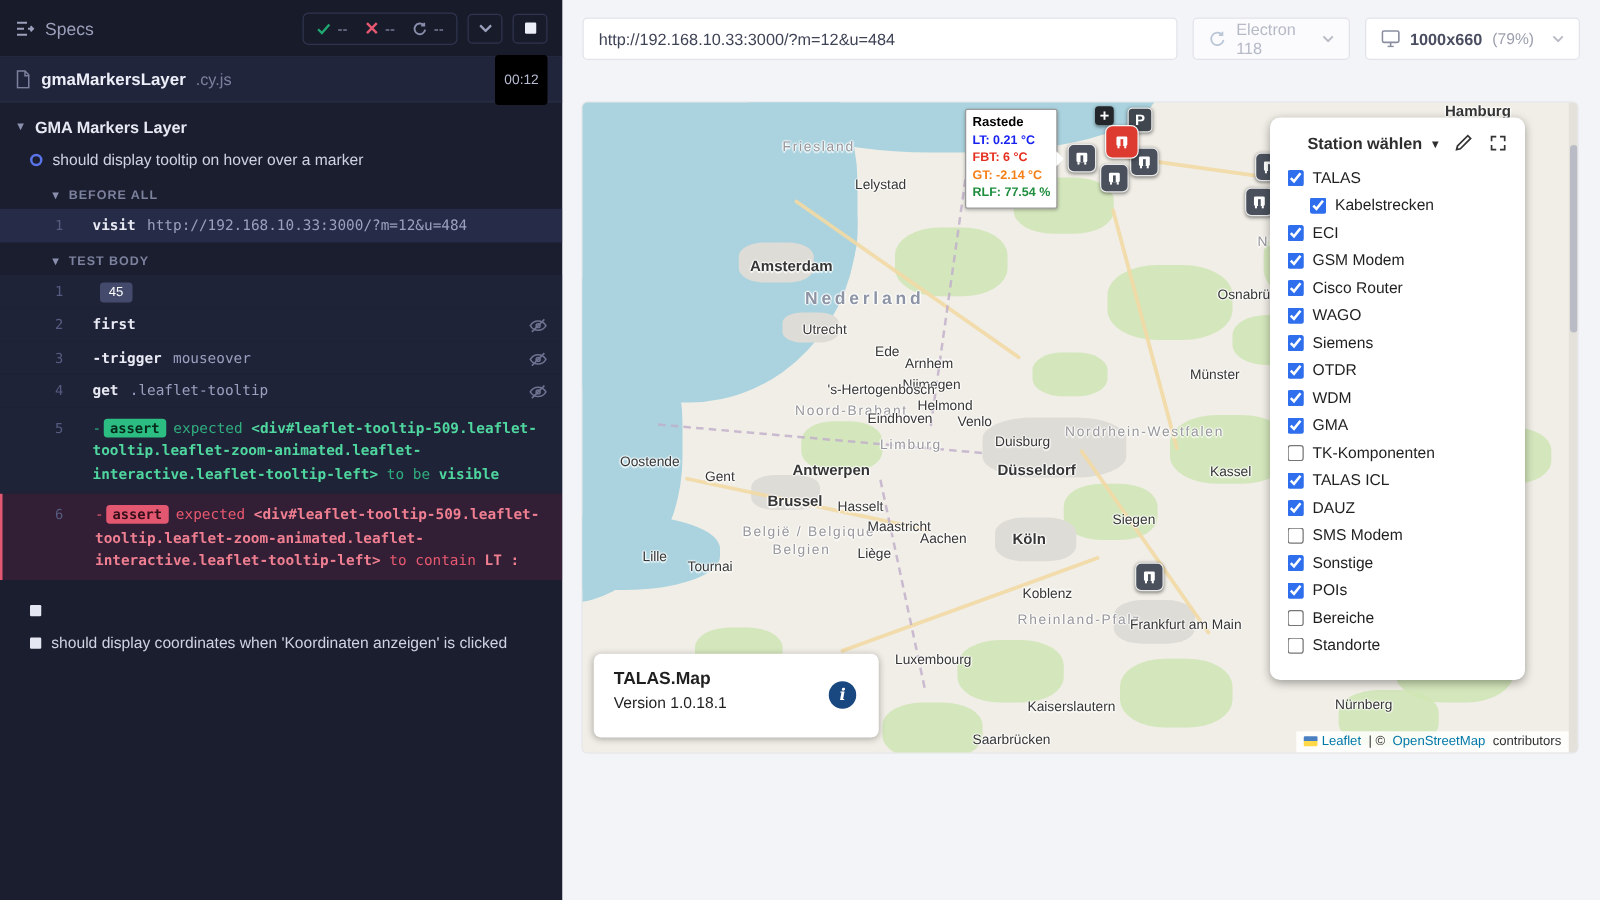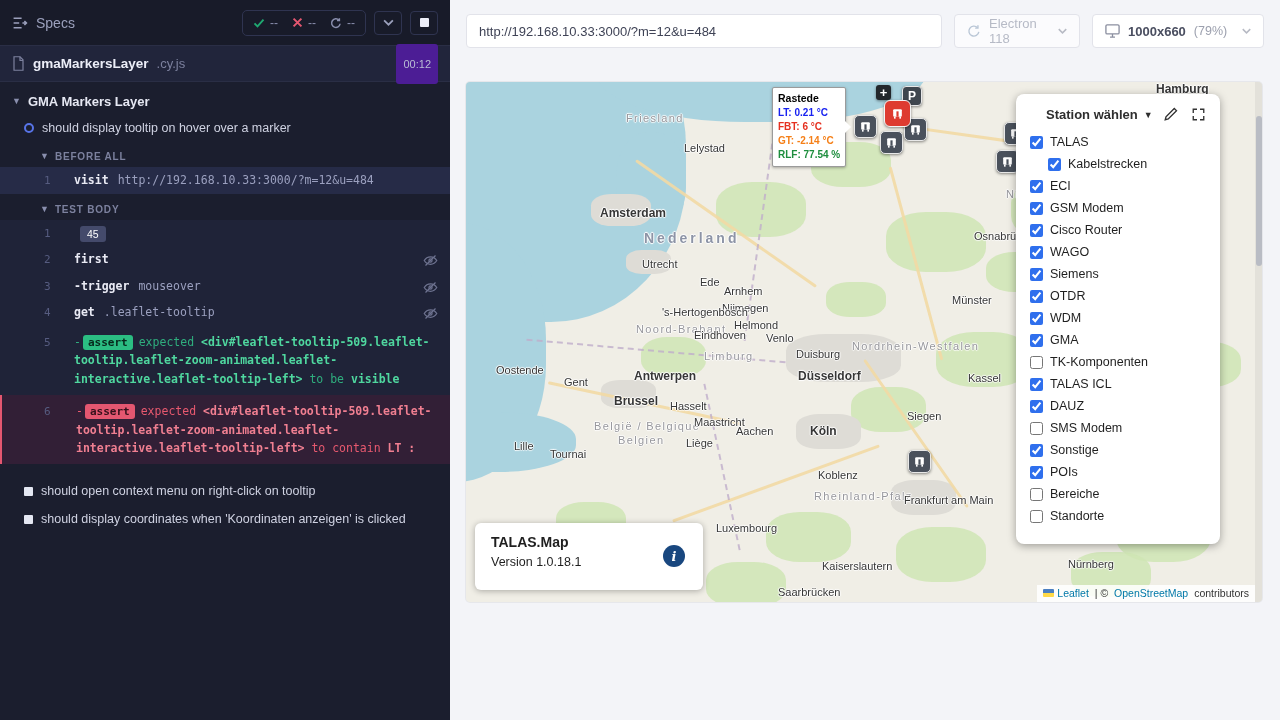--- a/index.html
+++ b/index.html
@@ -14,21 +14,21 @@
 .stat{display:flex;align-items:center;gap:5px;}
 .icon-check{color:#1fa971;display:flex;}
 .icon-cross{color:#e45770;display:flex;}
 .icon-refresh{color:#8a8fae;display:flex;}
 .sq-btn{width:28px;height:24px;border:1px solid #2f3450;border-radius:4px;display:flex;align-items:center;justify-content:center;color:#9ba0bc;margin-left:8px;cursor:pointer;background:transparent;}
 .stop-sq{width:9px;height:9px;background:#eceef8;border-radius:1px;}
 
 .spec-row{display:flex;align-items:center;gap:8px;height:36px;padding:0 12px;background:#21253b;border-bottom:1px solid #2a2e45;}
 .spec-name{font-size:13.5px;font-weight:700;color:#eceef8;}
 .spec-ext{color:#7c819e;font-size:13px;}
-.duration{margin-left:auto;background:#4c1d95;color:#b9bdd4;font-size:11px;padding:14px 7px;border-radius:3px;}
+.duration{margin-left:auto;background:#000000;color:#b9bdd4;font-size:11px;padding:14px 7px;border-radius:3px;}
 
 .suite{display:flex;align-items:center;gap:7px;padding:12px 12px 6px;font-size:13px;font-weight:700;color:#e6e8f3;cursor:pointer;}
 .caret{color:#8a8fae;font-size:9px;line-height:1;}
 .test{display:flex;align-items:center;gap:8px;padding:6px 12px 6px 24px;font-size:12.5px;color:#cfd2e2;cursor:pointer;}
 .run-ico{width:10px;height:10px;border:2px solid #5874e8;border-radius:50%;flex:0 0 auto;}
 .sq-ico{width:9px;height:9px;background:#e4e7f2;border-radius:1px;flex:0 0 auto;}
 
 .group-head{display:flex;align-items:center;gap:6px;padding:10px 12px 5px 40px;cursor:pointer;}
 .group-label{font-size:10px;letter-spacing:.8px;color:#7c819e;font-weight:700;}
 .cmd{display:flex;align-items:flex-start;font-family:"DejaVu Sans Mono",monospace;font-size:11.5px;line-height:1.6;padding:4px 0;background:#1f2338;cursor:pointer;}
@@ -248,21 +248,20 @@
       </div>
       <div class="cmd assert failed">
         <span class="num">6</span>
         <div class="cmd-body"><span class="dash">-</span><span class="pill">assert</span><span class="">expected </span><span class="b">&lt;div#leaflet-tooltip-509.leaflet-tooltip.leaflet-zoom-animated.leaflet-interactive.leaflet-tooltip-left&gt;</span><span class=""> to contain </span><span class="b">LT :</span></div>
       </div>
     </div>
 
   <div id="queued-tests">
       <div class="test queued">
         <span class="sq-ico"></span>
-        <span>should open context menu on right-click on tooltip</span>
       </div>
       <div class="test queued">
         <span class="sq-ico"></span>
         <span>should display coordinates when 'Koordinaten anzeigen' is clicked</span>
       </div>
     </div>
 </div>
 
 <div class="aut">
   <div class="topbar">
@@ -374,21 +373,21 @@
         <span class="maplabel city-lg" style="left: 148px; top: 312px;">Brussel</span>
         <span class="maplabel region" style="left: 128px; top: 338px;">België / Belgique</span>
         <span class="maplabel region" style="left: 152px; top: 352px;">Belgien</span>
         <span class="maplabel city" style="left: 48px; top: 358px;">Lille</span>
         <span class="maplabel city" style="left: 84px; top: 366px;">Tournai</span>
         <span class="maplabel city" style="left: 204px; top: 318px;">Hasselt</span>
         <span class="maplabel city" style="left: 228px; top: 334px;">Maastricht</span>
         <span class="maplabel city" style="left: 220px; top: 355px;">Liège</span>
         <span class="maplabel city" style="left: 270px; top: 343px;">Aachen</span>
         <span class="maplabel city-lg" style="left: 344px; top: 342px;">Köln</span>
-        <span class="maplabel city" style="left: 441px; top: 328px;">Siegen</span>
+        <span class="maplabel city" style="left: 424px; top: 328px;">Siegen</span>
         <span class="maplabel city" style="left: 502px; top: 290px;">Kassel</span>
         <span class="maplabel city" style="left: 352px; top: 387px;">Koblenz</span>
         <span class="maplabel region" style="left: 348px; top: 408px;">Rheinland-Pfalz</span>
         <span class="maplabel city" style="left: 438px; top: 412px;">Frankfurt am Main</span>
         <span class="maplabel city" style="left: 250px; top: 440px;">Luxembourg</span>
         <span class="maplabel city" style="left: 356px; top: 478px;">Kaiserslautern</span>
         <span class="maplabel city" style="left: 312px; top: 504px;">Saarbrücken</span>
         <span class="maplabel city" style="left: 602px; top: 476px;">Nürnberg</span>
       </div>
     <div class="markers-layer">

